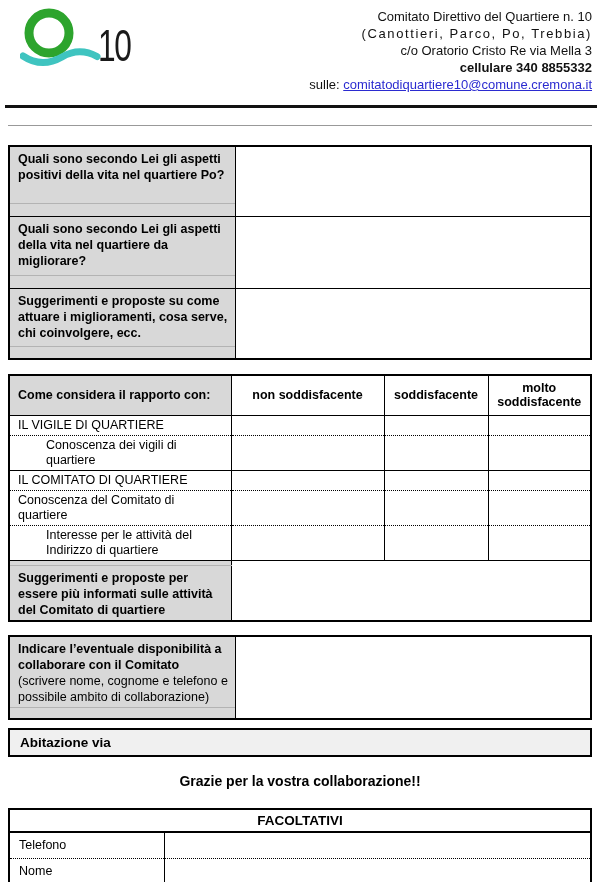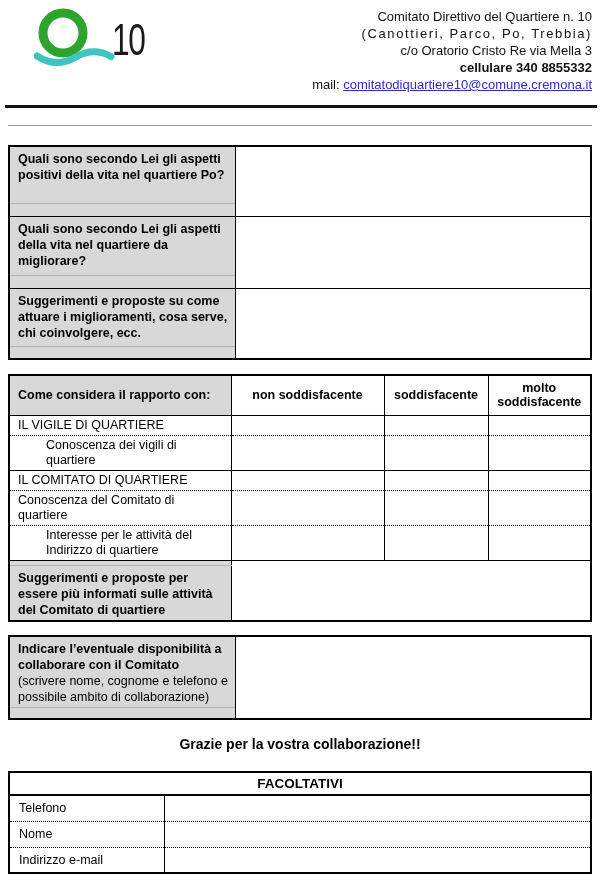--- a/index.html
+++ b/index.html
@@ -6,21 +6,21 @@
   html, body { margin: 0; padding: 0; }
   body {
     width: 600px; height: 882px; overflow: hidden; background: #ffffff;
     font-family: "Liberation Sans", sans-serif; color: #000;
   }
   .page { position: relative; width: 600px; height: 882px; }
   .content { padding: 0 8px; }
 
   
   .header { position: relative; height: 105px; }
-  .logo { position: absolute; left: 34px; top: 4px; display: flex; align-items: center; }
+  .logo { position: absolute; left: 20px; top: 4px; display: flex; align-items: flex-end; }
   .logo-num {
     font-size: 44px; line-height: 1; font-weight: 400; letter-spacing: -2px;
     transform: scaleX(.72); transform-origin: left top; margin: 8px 0 0 -4px; color: #1a1a1a;
   }
   .head-text {
     position: absolute; right: 8px; top: 8px; text-align: right;
     font-size: 13px; line-height: 17px; color: #111;
   }
   .head-line-spaced { letter-spacing: 1.6px; }
   .head-bold { font-weight: bold; }
@@ -98,21 +98,21 @@
         <circle cx="29" cy="29" r="20" fill="none" stroke="#2DA42D" stroke-width="9"></circle>
         <path d="M3 52 C 15 60 28 61 42 53 C 55 45.5 66 46.5 77 52.5" fill="none" stroke="#3FC4C0" stroke-width="7" stroke-linecap="round"></path>
       </svg>
       <span class="logo-num">10</span>
     </div>
     <div class="head-text">
       <div>Comitato Direttivo del Quartiere n. 10</div>
       <div class="head-line-spaced">(Canottieri, Parco, Po, Trebbia)</div>
       <div>c/o Oratorio Cristo Re via Mella 3</div>
       <div class="head-bold">cellulare 340 8855332</div>
-      <div><span>mail: </span><a class="mail-link">comitatodiquartiere10@comune.cremona.it</a></div>
+      <div><span>sulle: </span><a class="mail-link">comitatodiquartiere10@comune.cremona.it</a></div>
     </div>
   </div>
 
   <div class="rule-thick"></div>
   <div class="rule-thin"></div>
 
   <div class="content">
 
     <table class="t1">
       <colgroup>
@@ -209,20 +209,21 @@
         <td class="ans" rowspan="2"></td>
       </tr>
       <tr class="qspacer">
             <td class="gray"></td>
           </tr>
     </tbody>
       </table>
 
   </div>
 
+  <div class="addr-bar"><span>Abitazione via</span></div>
 
   <div class="thanks">Grazie per la vostra collaborazione!!</div>
 
   <div class="content">
 
     <table class="t4">
       <colgroup>
           <col style="width:155px">
           <col>
         </colgroup>

